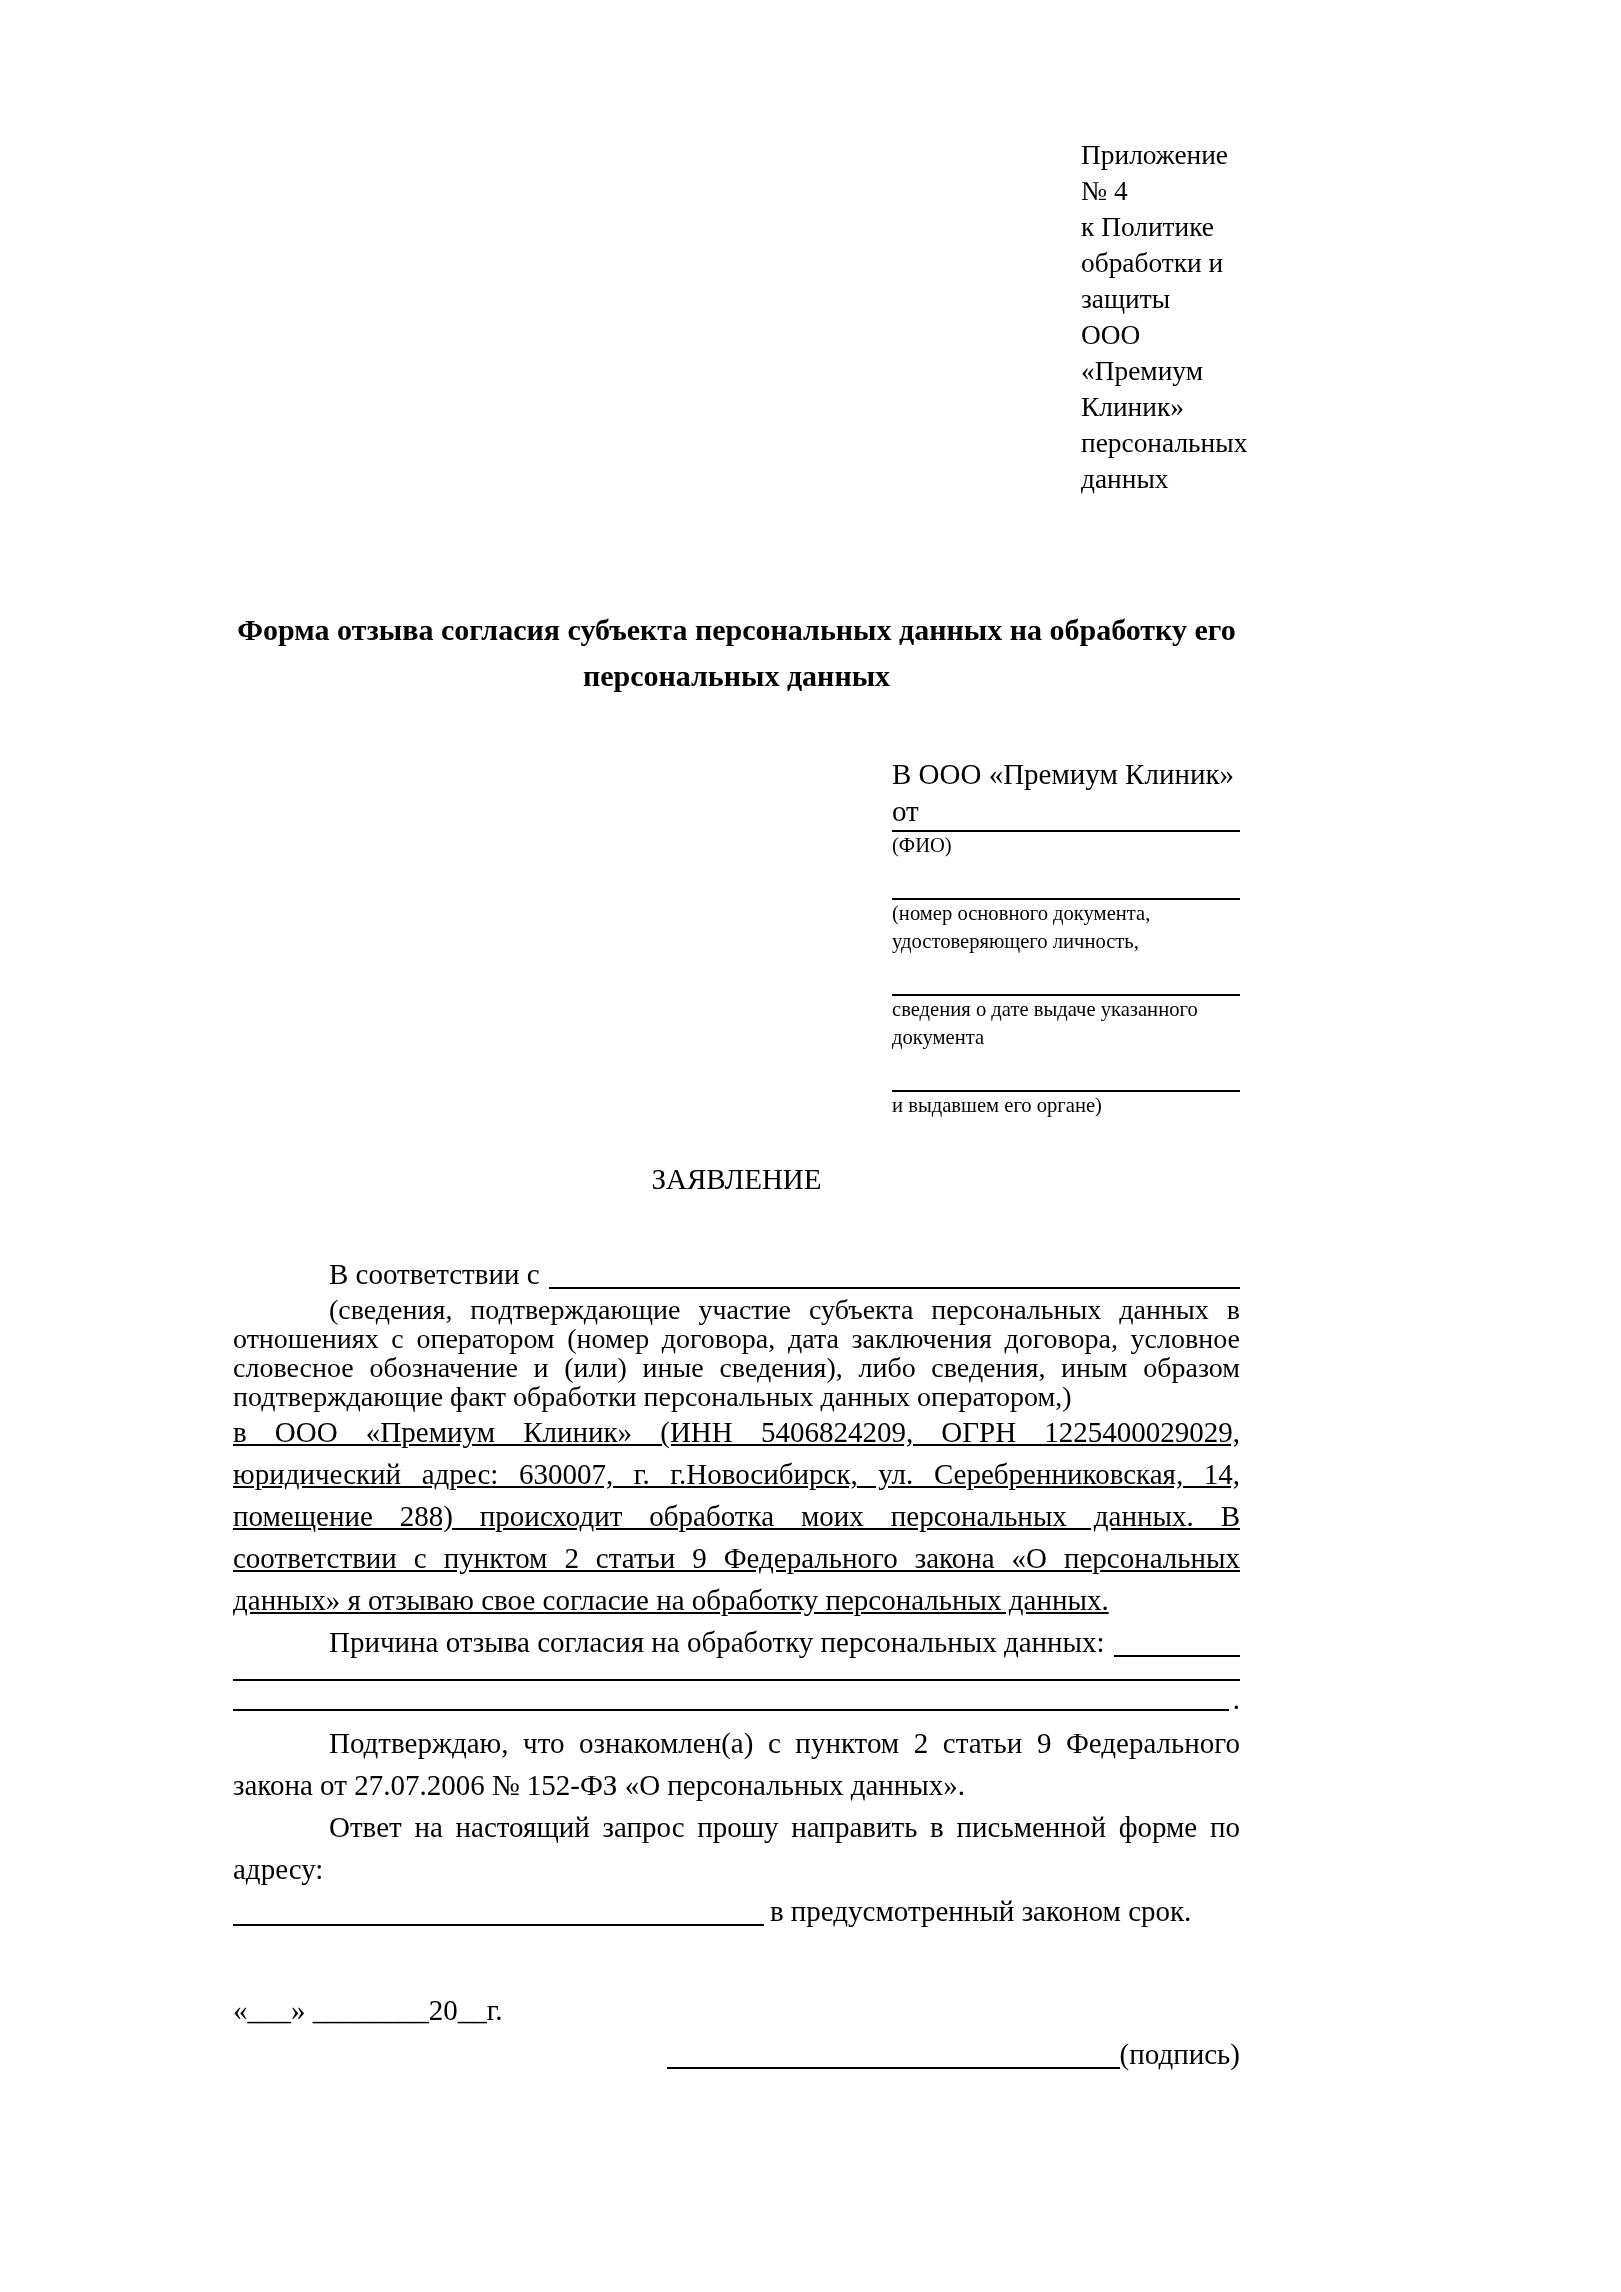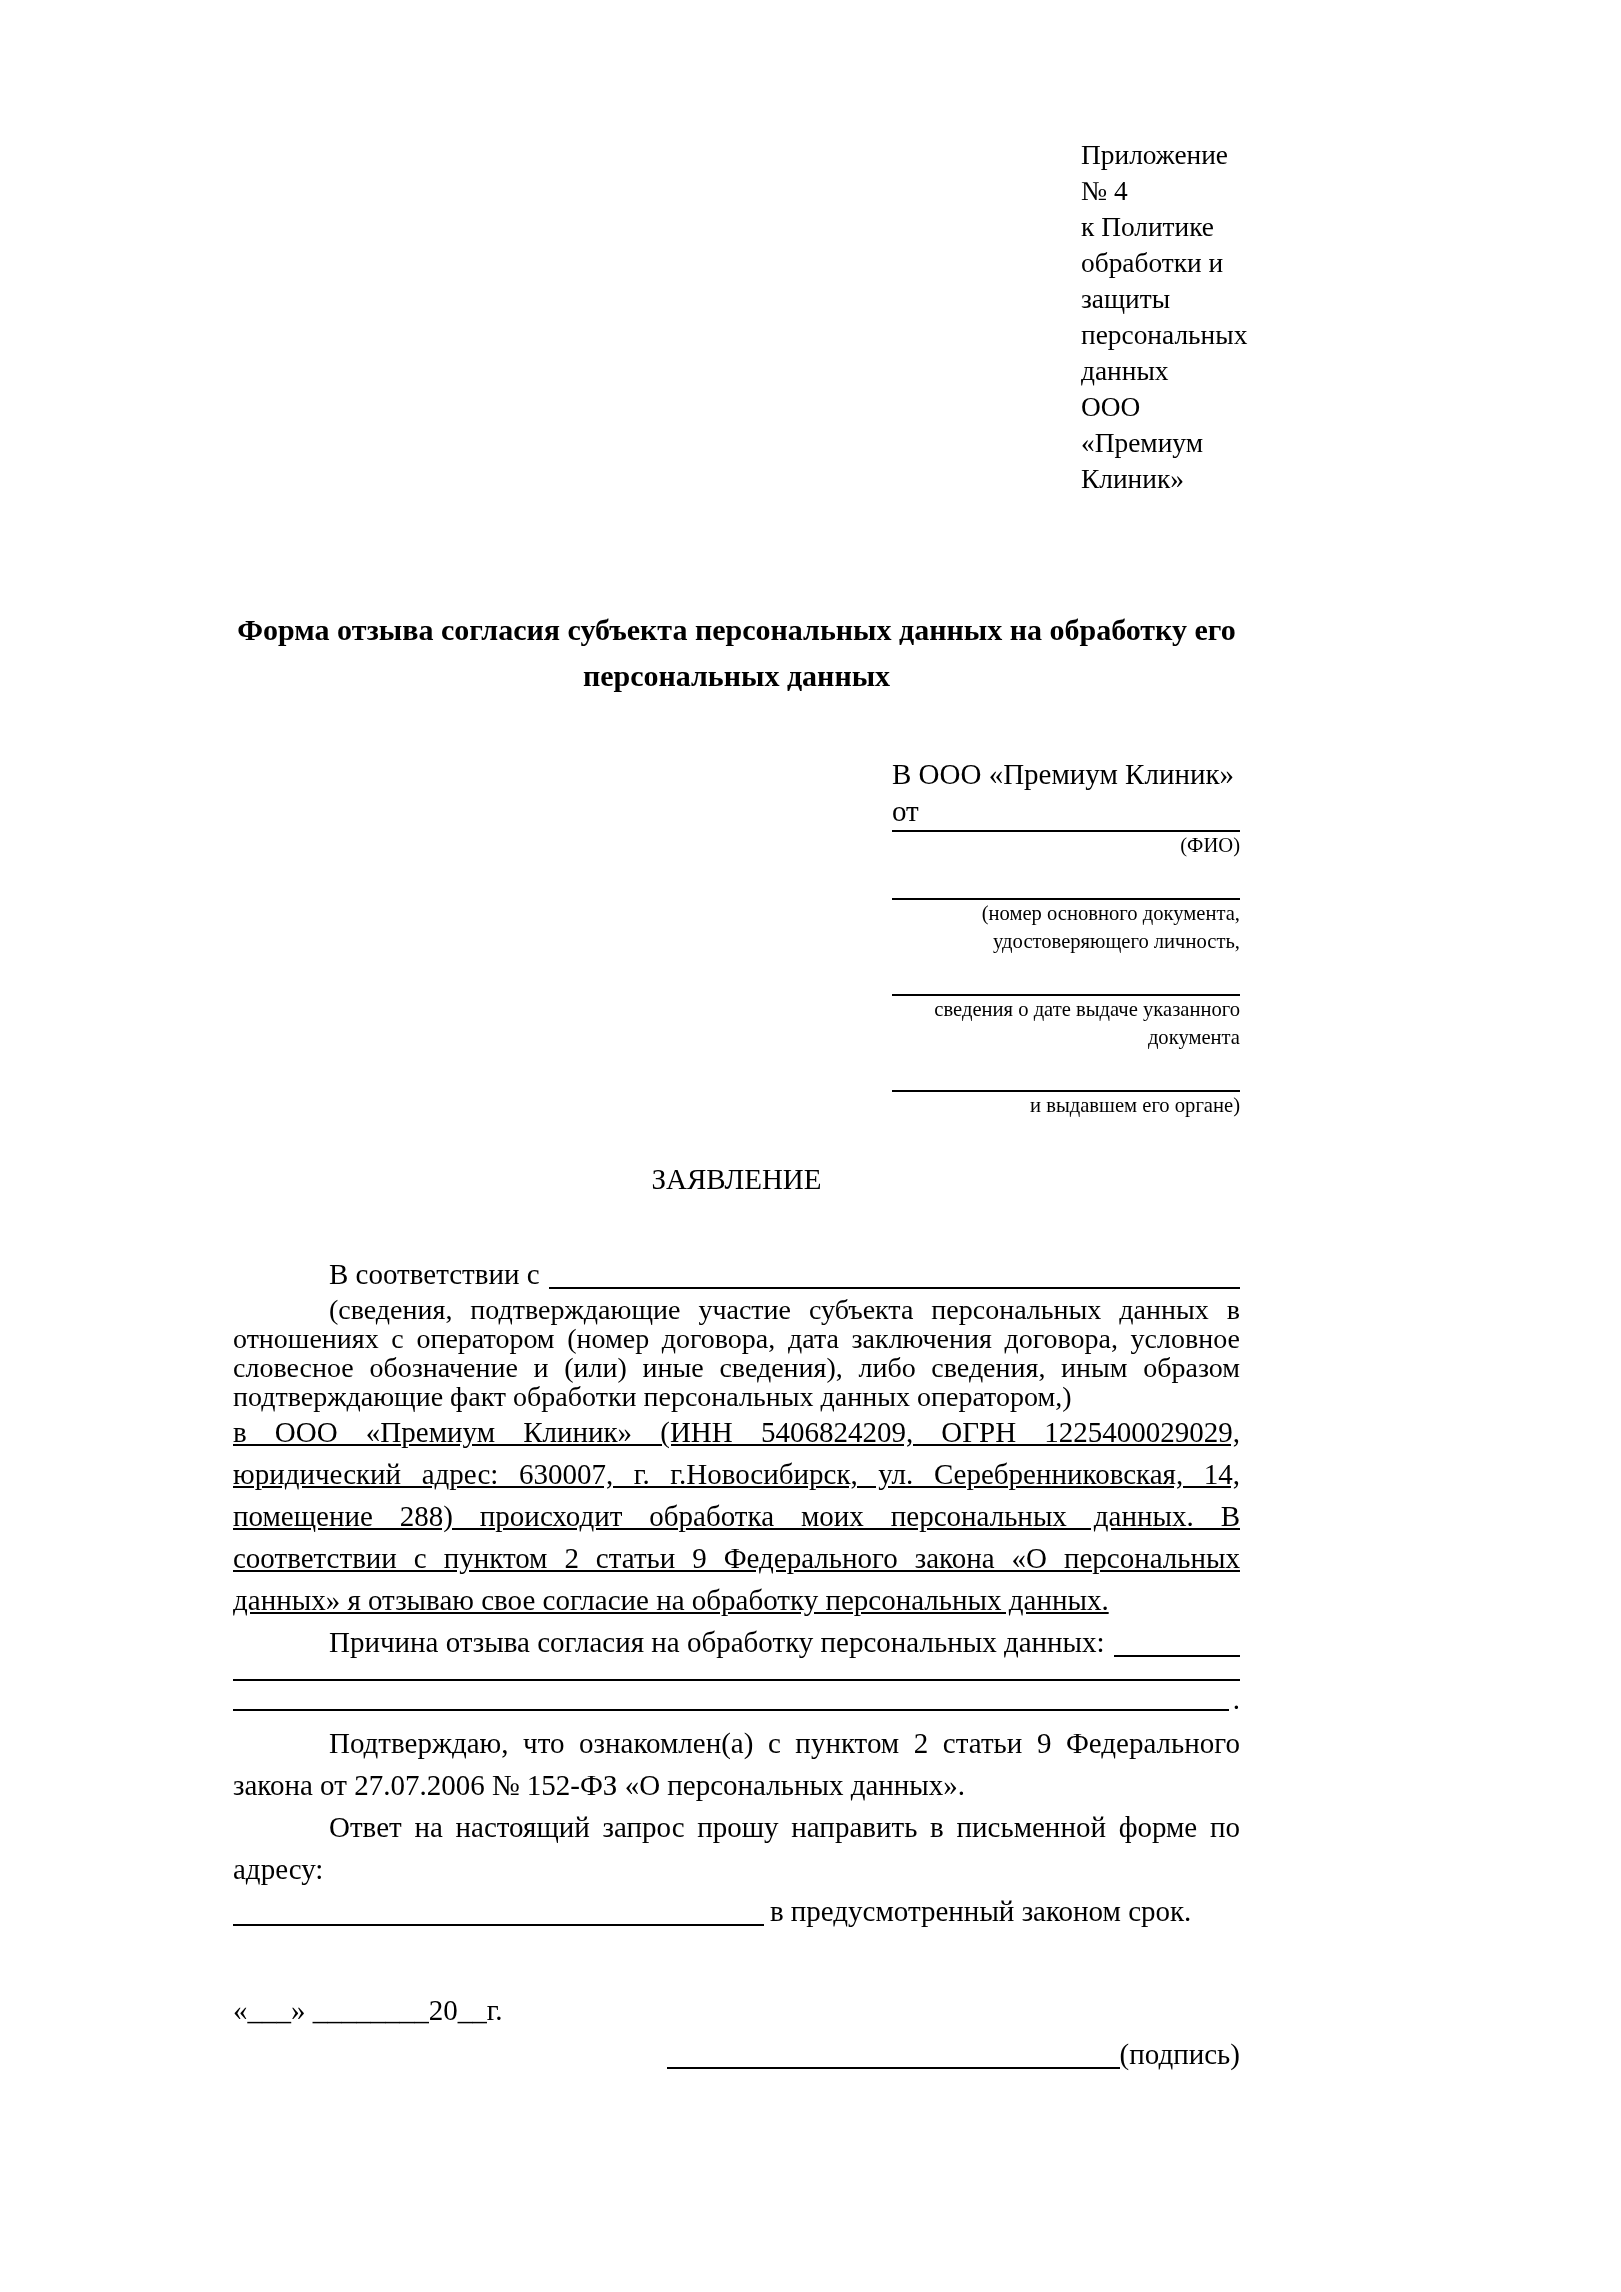--- a/index.html
+++ b/index.html
@@ -31,21 +31,21 @@
     text-align: center;
     line-height: 46px;
   }
 
   
   .addressee { margin-top: 57px; margin-left: 659px; }
   .addressee .to-line, .addressee .from-label { line-height: 37px; }
   .field { }
   .field .fill-line { height: 0; border-bottom: 2.9px solid #000; }
   .field .field-label {
-    text-align: right;
+    text-align: left;
     font-size: 20.6px;
     line-height: 27.4px;
   }
   .field + .field .fill-line { margin-top: 39px; }
 
   
   .statement-heading { margin-top: 39px; text-align: center; line-height: 42px; }
 
   .intro-line { display: flex; margin-top: 4.9px; line-height: 42px; }
   .intro-line .prefix { margin-left: 96px; white-space: nowrap; padding-right: 9.8px; margin-top: 48px; }
@@ -88,22 +88,22 @@
   .sig-group .sig-label { flex: 0 0 auto; white-space: nowrap; }
 </style>
 </head>
 <body>
 
 <div class="page">
 
   <div class="appendix">
     <div>Приложение № 4</div>
     <div>к Политике обработки и защиты</div>
+    <div>ООО «Премиум Клиник»</div>
     <div>персональных данных</div>
-    <div>ООО «Премиум Клиник»</div>
   </div>
 
   <div class="doc-title">Форма отзыва согласия субъекта персональных данных на обработку его персональных данных</div>
 
   <div class="addressee">
     <div class="to-line">В ООО «Премиум Клиник»</div>
     <div class="from-label">от</div>
 
     <div class="field">
       <div class="fill-line"></div>

